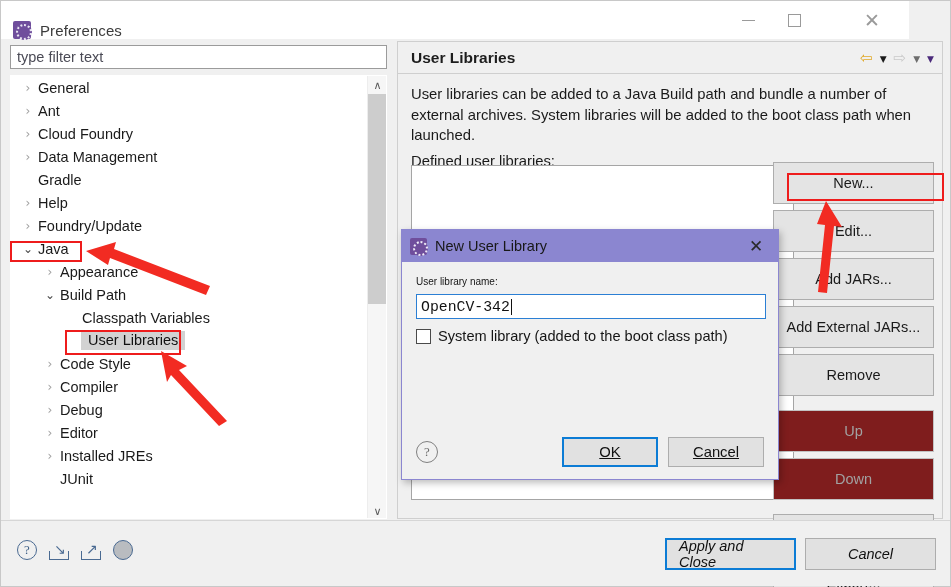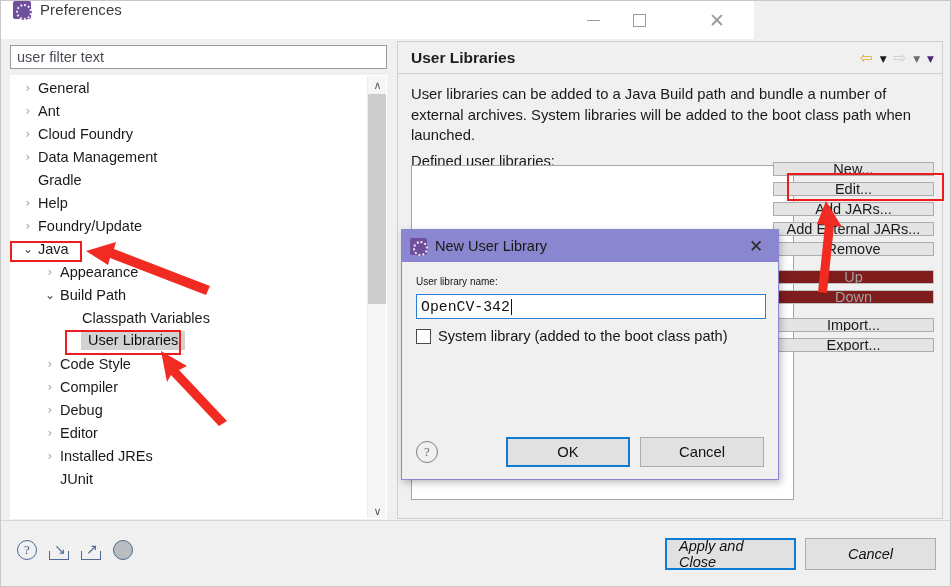--- a/index.html
+++ b/index.html
@@ -12,23 +12,23 @@
   }
   #root {
     position: relative;
     width: 951px; height: 587px;
     background: #f0f0f0;
     border: 1px solid #c8c8c8;
   }
 
   
   #titlebar {
-    position: absolute; left: 0; top: 0; width: 753px; height: 38px;
+    position: absolute; left: 0; top: 0; width: 908px; height: 38px;
     background: #ffffff;
-    display: flex; align-items: flex-start;
+    display: flex; align-items: flex-end;
   }
   #app-icon {
     width: 18px; height: 18px; margin-left: 12px; margin-right: 9px;
     background: #6f4e9c;
     border-radius: 2px;
     position: relative;
     flex: 0 0 auto;
   }
   #app-icon::after {
     content: "";
@@ -140,21 +140,21 @@
   #lib-list {
     position: absolute; left: 13px; top: 91px; width: 383px; height: 335px;
     background: #ffffff; border: 1px solid #a5a5a5;
   }
 
   
   #btncol {
     position: absolute; right: 8px; top: 88px; width: 161px;
   }
   .sbtn {
-    width: 161px; height: 14px; margin-bottom: 6px;
+    width: 161px; height: 42px; margin-bottom: 6px;
     background: #e4e4e4; border: 1px solid #adadad;
     font-size: 14.5px; color: #1a1a1a;
     display: flex; align-items: center; justify-content: center;
     font-family: "Liberation Sans", sans-serif;
     white-space: nowrap; overflow: hidden;
   }
   .sbtn.disabled { color: #a2a2a2; background: #7f1d1d; border-color: #c2c2c2; }
   .sbtn.gap { margin-top: 14px; }
 
   
@@ -234,23 +234,24 @@
   }
   #modal-check-label { font-size: 14.6px; color: #151515; white-space: nowrap; }
   #modal-help {
     position: absolute; left: 14px; bottom: 16px;
     width: 22px; height: 22px; border-radius: 50%; border: 1.4px solid #808080;
     display: flex; align-items: center; justify-content: center;
     font-size: 13px; color: #6a6a6a; font-family: "Liberation Serif", serif;
   }
   #modal-btns { position: absolute; right: 14px; bottom: 12px; display: flex; gap: 10px; }
   .mbtn {
-    width: 124px; height: 30px; background: #e1e1e1; border: 1px solid #adadad;
+    width: 96px; height: 30px; background: #e1e1e1; border: 1px solid #adadad;
     font-size: 14.8px; color: #111; display: flex; align-items: center; justify-content: center;
     font-family: "Liberation Sans", sans-serif;
+    text-decoration: underline;
   }
   #modal-ok { border: 2px solid #0c7cd5; }
 
   
   .anno-box {
     position: absolute; border: 2px solid #ee1c1c; pointer-events: none;
   }
   #anno-java { left: 9px; top: 240px; width: 72px; height: 21px; }
   #anno-userlib { left: 64px; top: 329px; width: 116px; height: 25px; }
   #anno-new { left: 786px; top: 172px; width: 157px; height: 28px; }
@@ -269,21 +270,21 @@
       </div>
     <div class="wbtn" id="btn-max">
         <span class="glyph"></span>
       </div>
     <div class="wbtn" id="btn-close">
         <span class="glyph">✕</span>
       </div>
   </div>
 
   <div id="filter-box">
-    <span>user filter text</span>
+    <span>type filter text</span>
   </div>
 
   <div id="tree-panel">
     <div id="tree-list">
         <div class="trow lvl0">
           <span class="twist">›</span>
           <span class="tlabel">General</span>
         </div>
         <div class="trow lvl0">
           <span class="twist">›</span>

